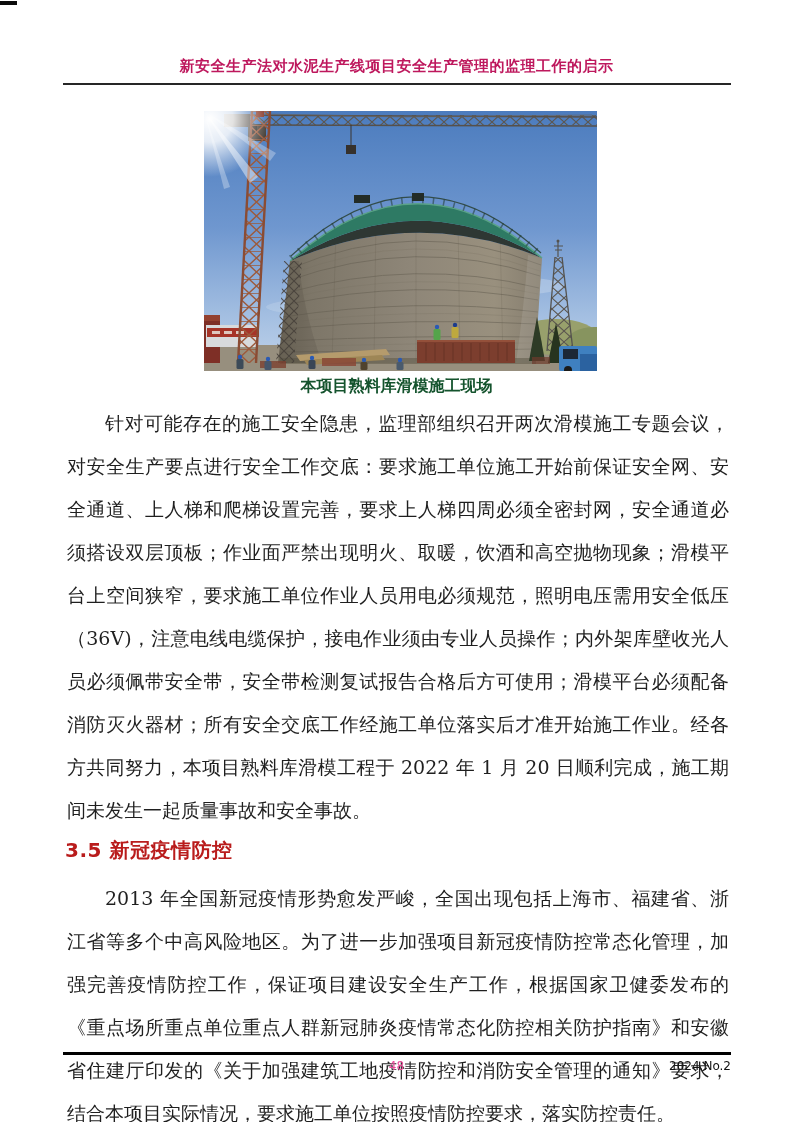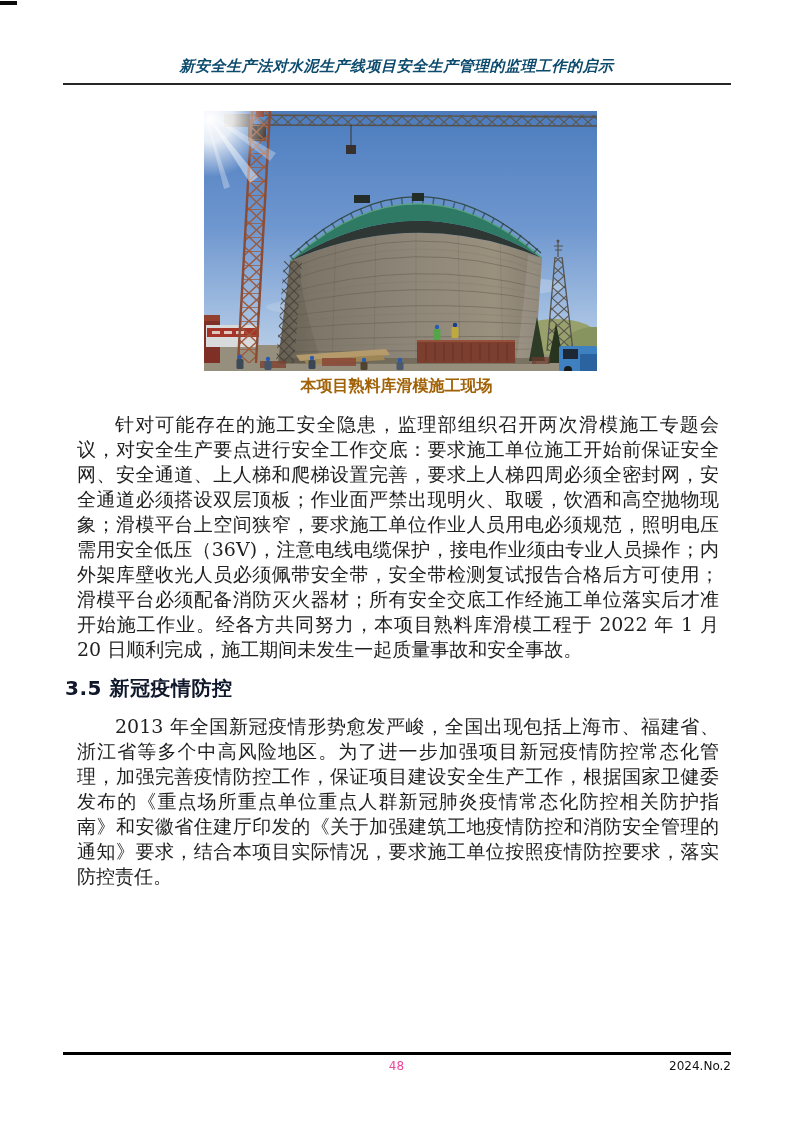--- a/index.html
+++ b/index.html
@@ -3,41 +3,40 @@
 <meta charset="utf-8">
 <style>
   html,body { margin:0; padding:0; background:#ffffff; }
   .page {
     position:relative; width:793px; height:1122px; background:#ffffff;
     overflow:hidden; font-family:"DejaVu Serif","Liberation Serif",serif; color:#1c1c1c;
   }
   .corner-mark { position:absolute; left:0; top:1px; width:17px; height:4px; background:#0b0b0b; }
   .header-title {
     position:absolute; top:57px; left:0; width:100%; text-align:center;
-    font-size:15px; font-weight:700; letter-spacing:0.5px; color:#0c4a6e;
+    font-size:15px; font-weight:700; letter-spacing:0.5px; color:#be185d;
     font-family:"DejaVu Serif","Liberation Serif",serif;
-    font-style:italic;
   }
   .header-rule { position:absolute; top:83px; left:63px; width:668px; height:2px; background:#262626; }
   .figure-wrap { position:absolute; top:111px; left:204px; width:393px; height:260px; }
   .figure-wrap svg { display:block; }
   .figure-caption {
     position:absolute; top:376px; left:0; width:100%; text-align:center;
     font-family:"DejaVu Sans","Liberation Sans",sans-serif; font-weight:700;
-    font-size:16px; color:#a16207;
+    font-size:16px; color:#14532d;
   }
   .body-text { position:absolute; top:400px; left:65px; width:666px; }
   .para {
-    margin:12px; font-size:19px; line-height:25px; text-align:justify;
+    margin:2px; font-size:19px; line-height:43px; text-align:justify;
     text-indent:2em; color:#1f1f1f;
     font-family:"DejaVu Serif","Liberation Serif",serif;
   }
   .section-heading {
-    margin:4px 0 2px 0; font-size:20px; line-height:28px; font-weight:700;
-    color:#0f172a; letter-spacing:0.5px;
+    margin:4px 0 13px 0; font-size:20px; line-height:28px; font-weight:700;
+    color:#b91c1c; letter-spacing:0.5px;
     font-family:"DejaVu Sans","Liberation Sans",sans-serif;
   }
   .footer-rule { position:absolute; top:1052px; left:63px; width:668px; height:3px; background:#000; }
   .footer-page {
     position:absolute; top:1059px; left:0; width:100%; text-align:center;
     font-family:"DejaVu Sans","Liberation Sans",sans-serif; font-size:12px; color:#ec4899;
   }
   .footer-issue {
     position:absolute; top:1059px; right:62px;
     font-family:"DejaVu Sans","Liberation Sans",sans-serif; font-size:12px; color:#111;

